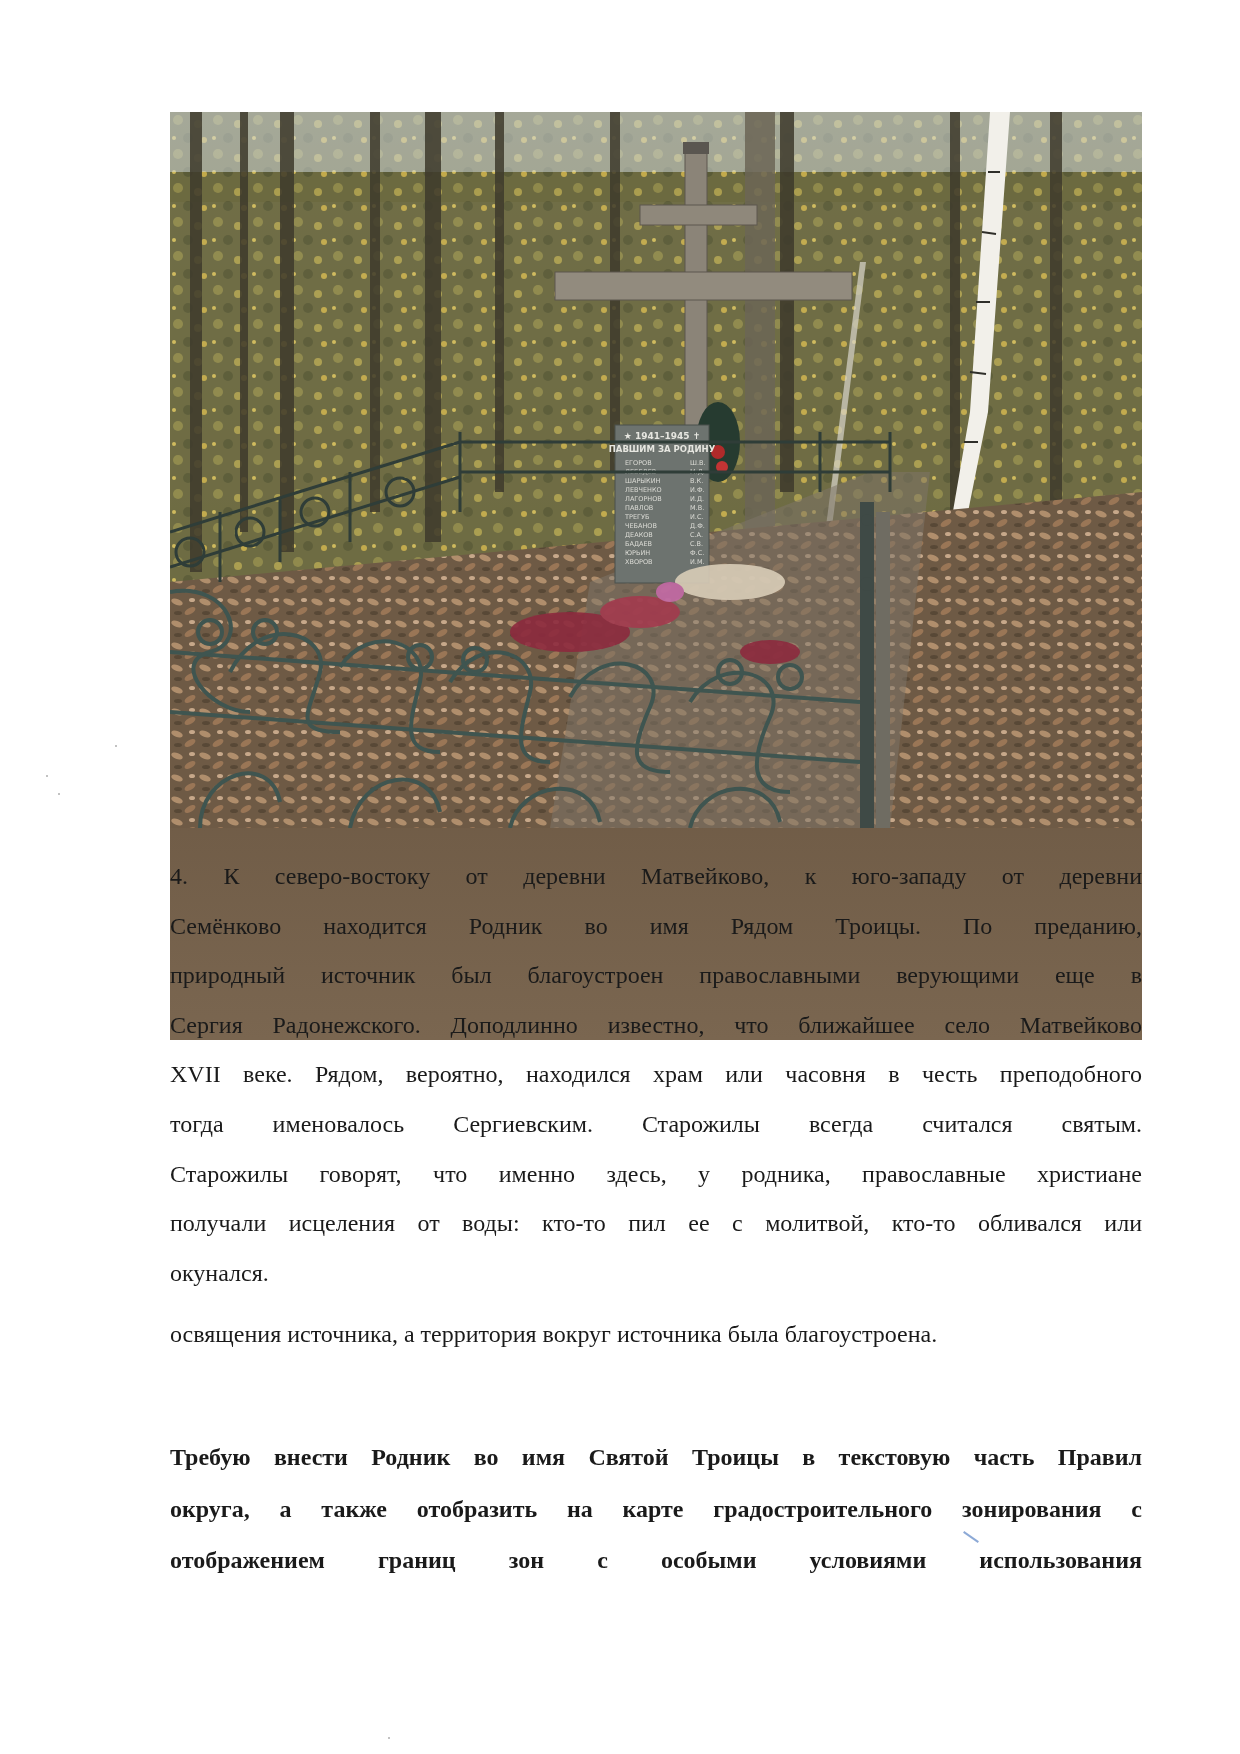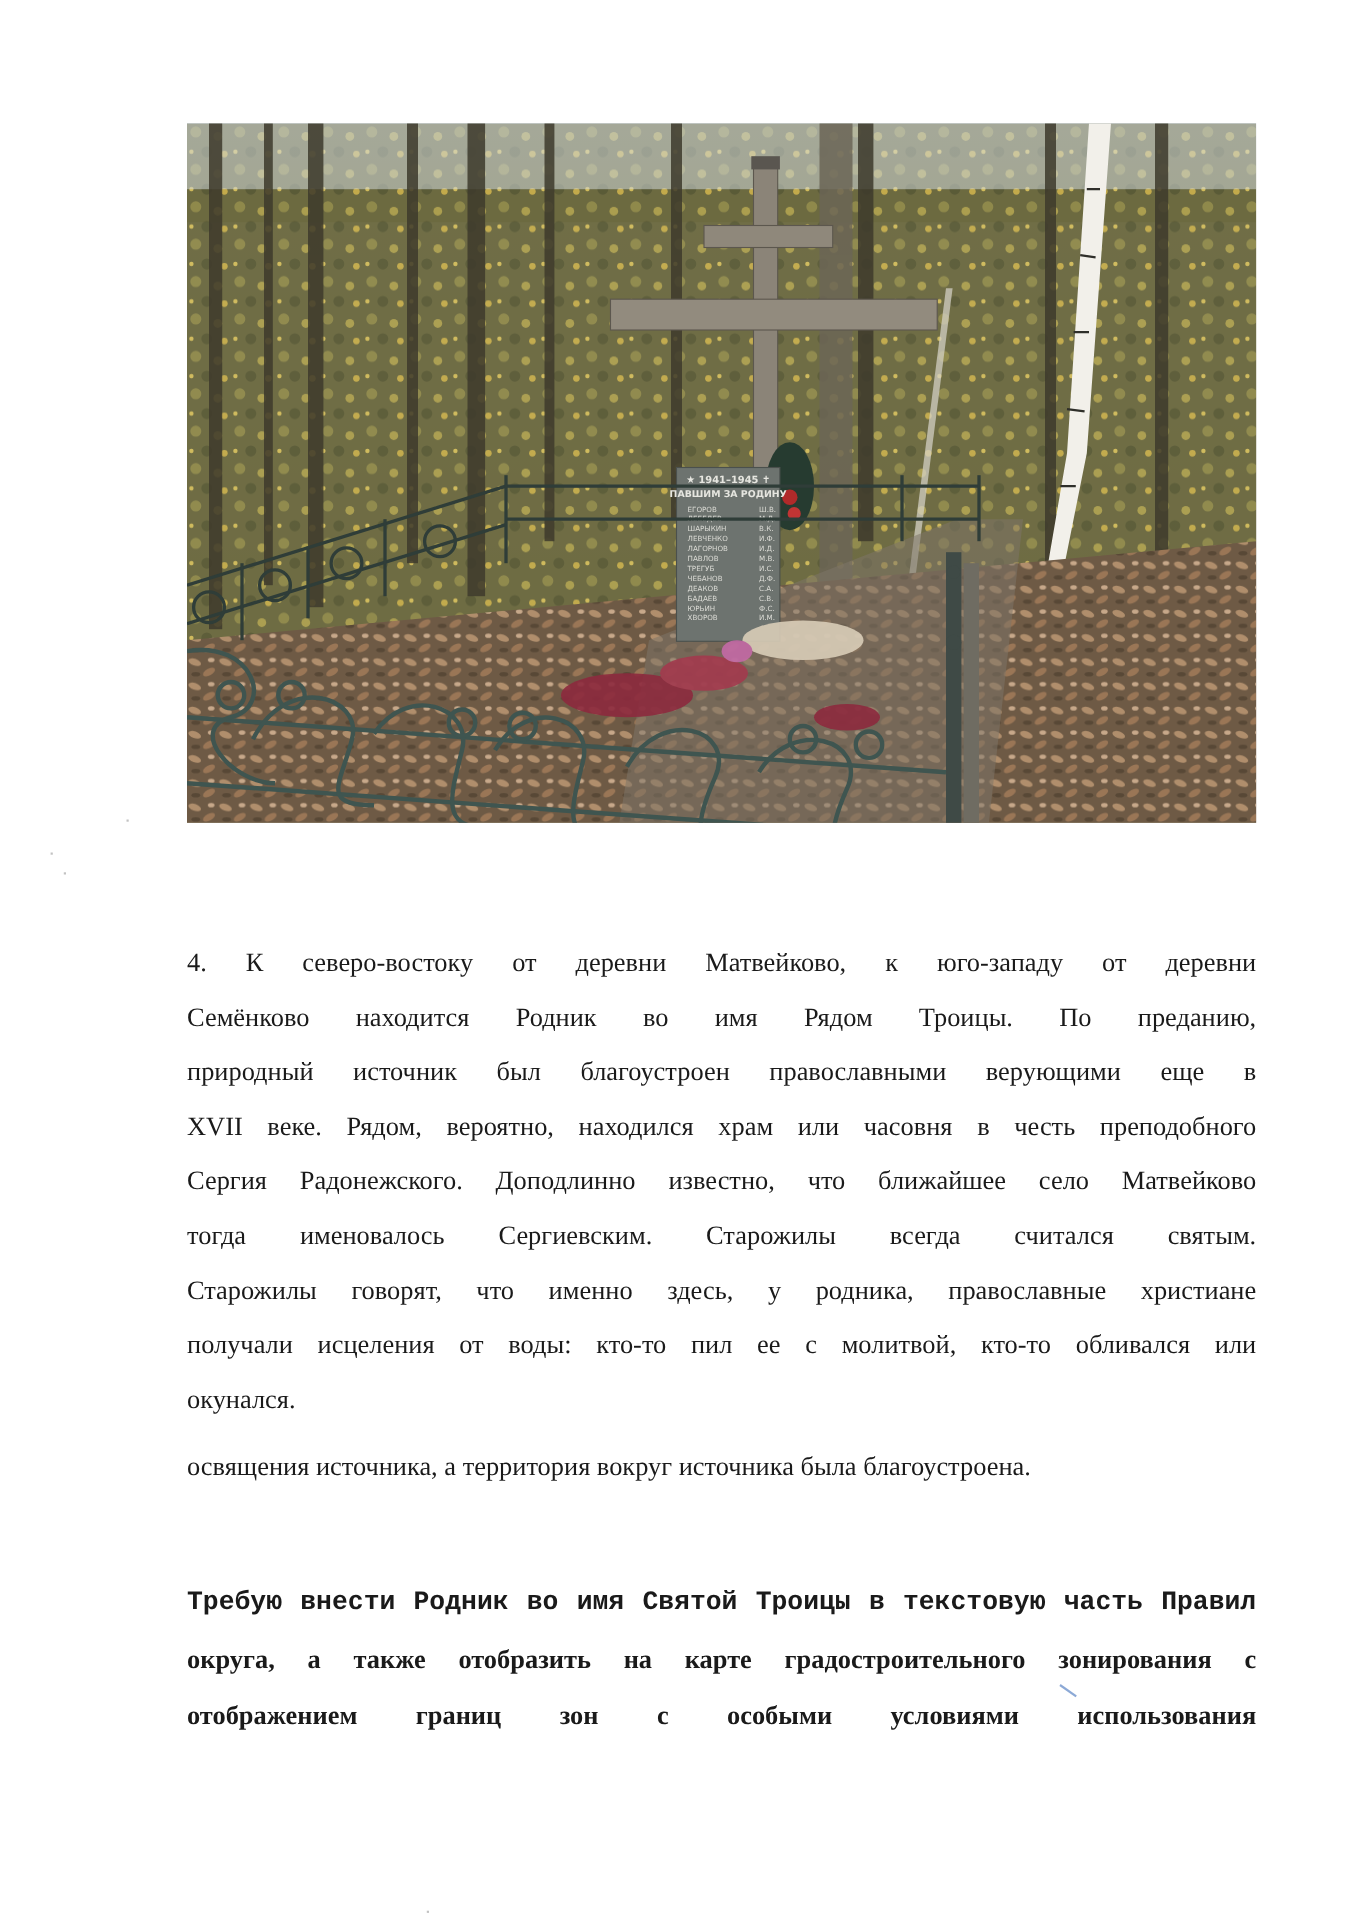--- a/index.html
+++ b/index.html
@@ -1,20 +1,20 @@
 <!DOCTYPE html>
 <html><head>
 <meta charset="utf-8">
 <style>
   html, body { margin: 0; padding: 0; background: #ffffff; }
   body { width: 1240px; height: 1754px; position: relative; overflow: hidden;
          font-family: "Liberation Serif", "DejaVu Serif", serif; color: #1a1a1a; }
 
   
-  .photo { position: absolute; left: 170px; top: 112px; width: 972px; height: 636px; overflow: hidden;
+  .photo { position: absolute; left: 170px; top: 112px; width: 972px; height: 928px; overflow: hidden;
            background: linear-gradient(180deg, #c9d3d8 0%, #8e8a60 18%, #6b6a3e 40%, #5d5a3c 55%, #6e5a45 70%, #7a6650 100%); }
   .photo svg { position: absolute; left: 0; top: 0; }
 
   
   .text-block { position: absolute; left: 170px; width: 972px; font-size: 24px; line-height: 49.6px;
                 text-align: justify; text-align-last: left; }
   .para-1 { top: 852px; }
   .para-2 { top: 1308px; line-height: 53px; }
   .para-3 { top: 1432px; font-weight: bold; line-height: 51.7px; }
   .line { display: block; text-align: justify; text-align-last: justify; white-space: nowrap; }
@@ -180,34 +180,34 @@
       <path d="M340,716 C350,670 420,660 430,710"></path>
       <path d="M520,716 C530,670 600,660 610,710"></path>
     </g>
   </svg>
 </div>
 
 <div class="text-block para-1">
   <span class="line" style="white-space: normal; text-align-last: justify;">4. К северо-востоку от деревни Матвейково, к юго-западу от деревни</span>
   <span class="line" style="white-space: normal; text-align-last: justify;">Семёнково находится Родник во имя Рядом Троицы. По преданию,</span>
   <span class="line" style="white-space: normal; text-align-last: justify;">природный источник был благоустроен православными верующими еще в</span>
+  <span class="line" style="white-space: normal; text-align-last: justify;">Сергия Радонежского. Доподлинно известно, что ближайшее село Матвейково</span>
   <span class="line" style="white-space: normal; text-align-last: justify;">XVII веке. Рядом, вероятно, находился храм или часовня в честь преподобного</span>
-  <span class="line" style="white-space: normal; text-align-last: justify;">Сергия Радонежского. Доподлинно известно, что ближайшее село Матвейково</span>
   <span class="line" style="white-space: normal; text-align-last: justify;">тогда именовалось Сергиевским. Старожилы всегда считался святым.</span>
   <span class="line" style="white-space: normal; text-align-last: justify;">Старожилы говорят, что именно здесь, у родника, православные христиане</span>
   <span class="line" style="white-space: normal; text-align-last: justify;">получали исцеления от воды: кто-то пил ее с молитвой, кто-то обливался или</span>
   <span class="line last">окунался.</span>
 </div>
 
 <div class="text-block para-2">
   <span class="line last">освящения источника, а территория вокруг источника была благоустроена.</span>
 </div>
 
 <div class="text-block para-3">
-  <span class="line" style="white-space: normal; text-align-last: justify; font-family: Liberation Mono, monospace;">Требую внести Родник во имя Святой Троицы в текстовую часть Правил</span>
+  <span class="line" style="white-space: normal; text-align-last: justify;">Требую внести Родник во имя Святой Троицы в текстовую часть Правил</span>
   <span class="line" style="white-space: normal; text-align-last: justify;">округа, а также отобразить на карте градостроительного зонирования с</span>
   <span class="line" style="white-space: normal; text-align-last: justify;">отображением границ зон с особыми условиями использования</span>
 </div>
 
 <div class="pen-mark"></div>
 <div class="speck" style="left:46px;top:775px"></div>
 <div class="speck" style="left:115px;top:745px"></div>
 <div class="speck" style="left:58px;top:793px"></div>
 <div class="speck" style="left:388px;top:1737px"></div>
 

